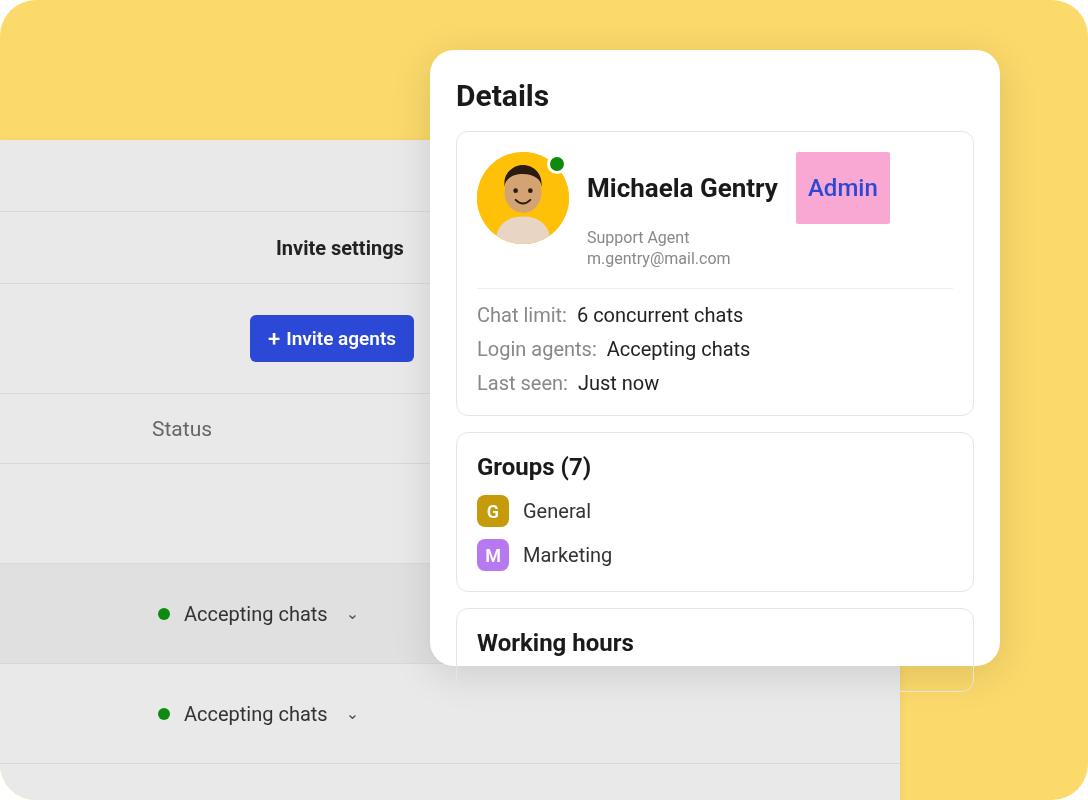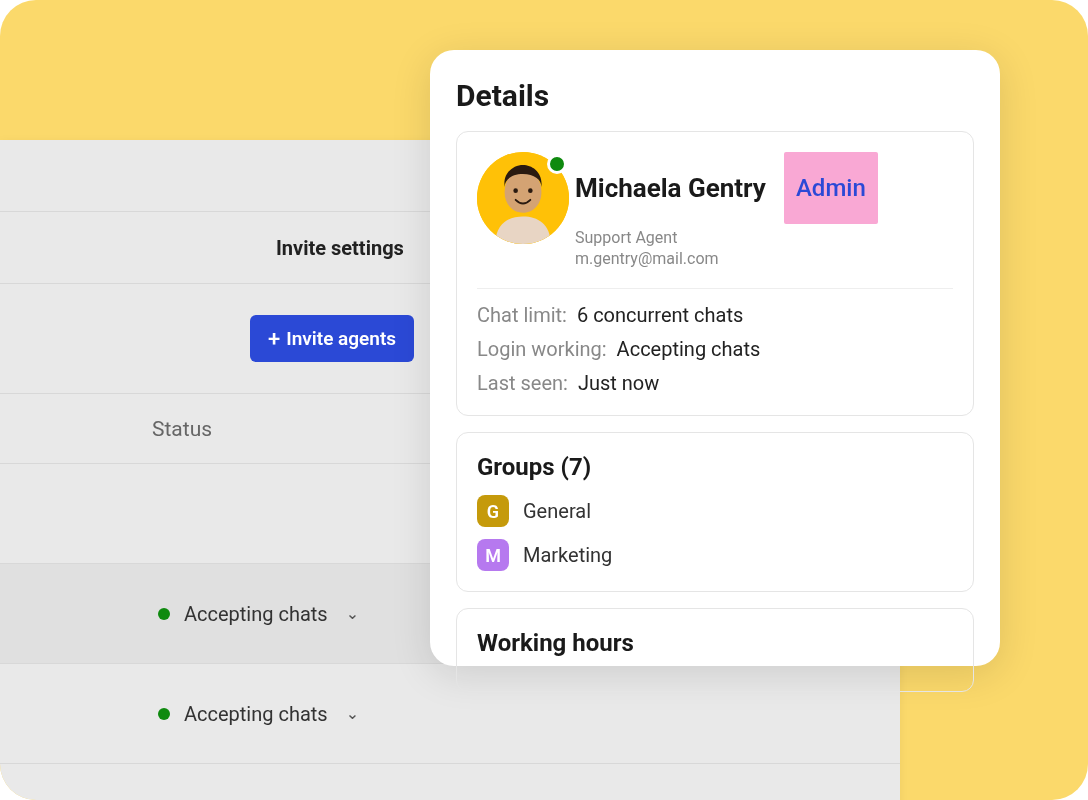--- a/index.html
+++ b/index.html
@@ -131,21 +131,21 @@
       margin-bottom: 18px;
     }
     .section-card {
       border: 1px solid #e5e5e5;
       border-radius: 12px;
       padding: 20px;
       margin-bottom: 16px;
     }
     .profile-top {
       display: flex;
-      gap: 6px;
+      gap: 18px;
       align-items: flex-start;
     }
     .avatar-wrap {
       position: relative;
       width: 92px;
       height: 92px;
       flex: 0 0 auto;
     }
     .avatar {
       width: 92px;
@@ -319,21 +319,21 @@
           <div class="role">Support Agent</div>
           <div class="email">m.gentry@mail.com</div>
         </div>
       </div>
       <hr class="divider">
       <div class="kv-row">
         <span class="kv-label">Chat limit:</span>
         <span class="kv-value">6 concurrent chats</span>
       </div>
       <div class="kv-row">
-        <span class="kv-label">Login working:</span>
+        <span class="kv-label">Login agents:</span>
         <span class="kv-value">Accepting chats</span>
       </div>
       <div class="kv-row">
         <span class="kv-label">Last seen:</span>
         <span class="kv-value">Just now</span>
       </div>
     </div>
 
     <div class="section-card">
       <div class="section-title">Groups (7)</div>

